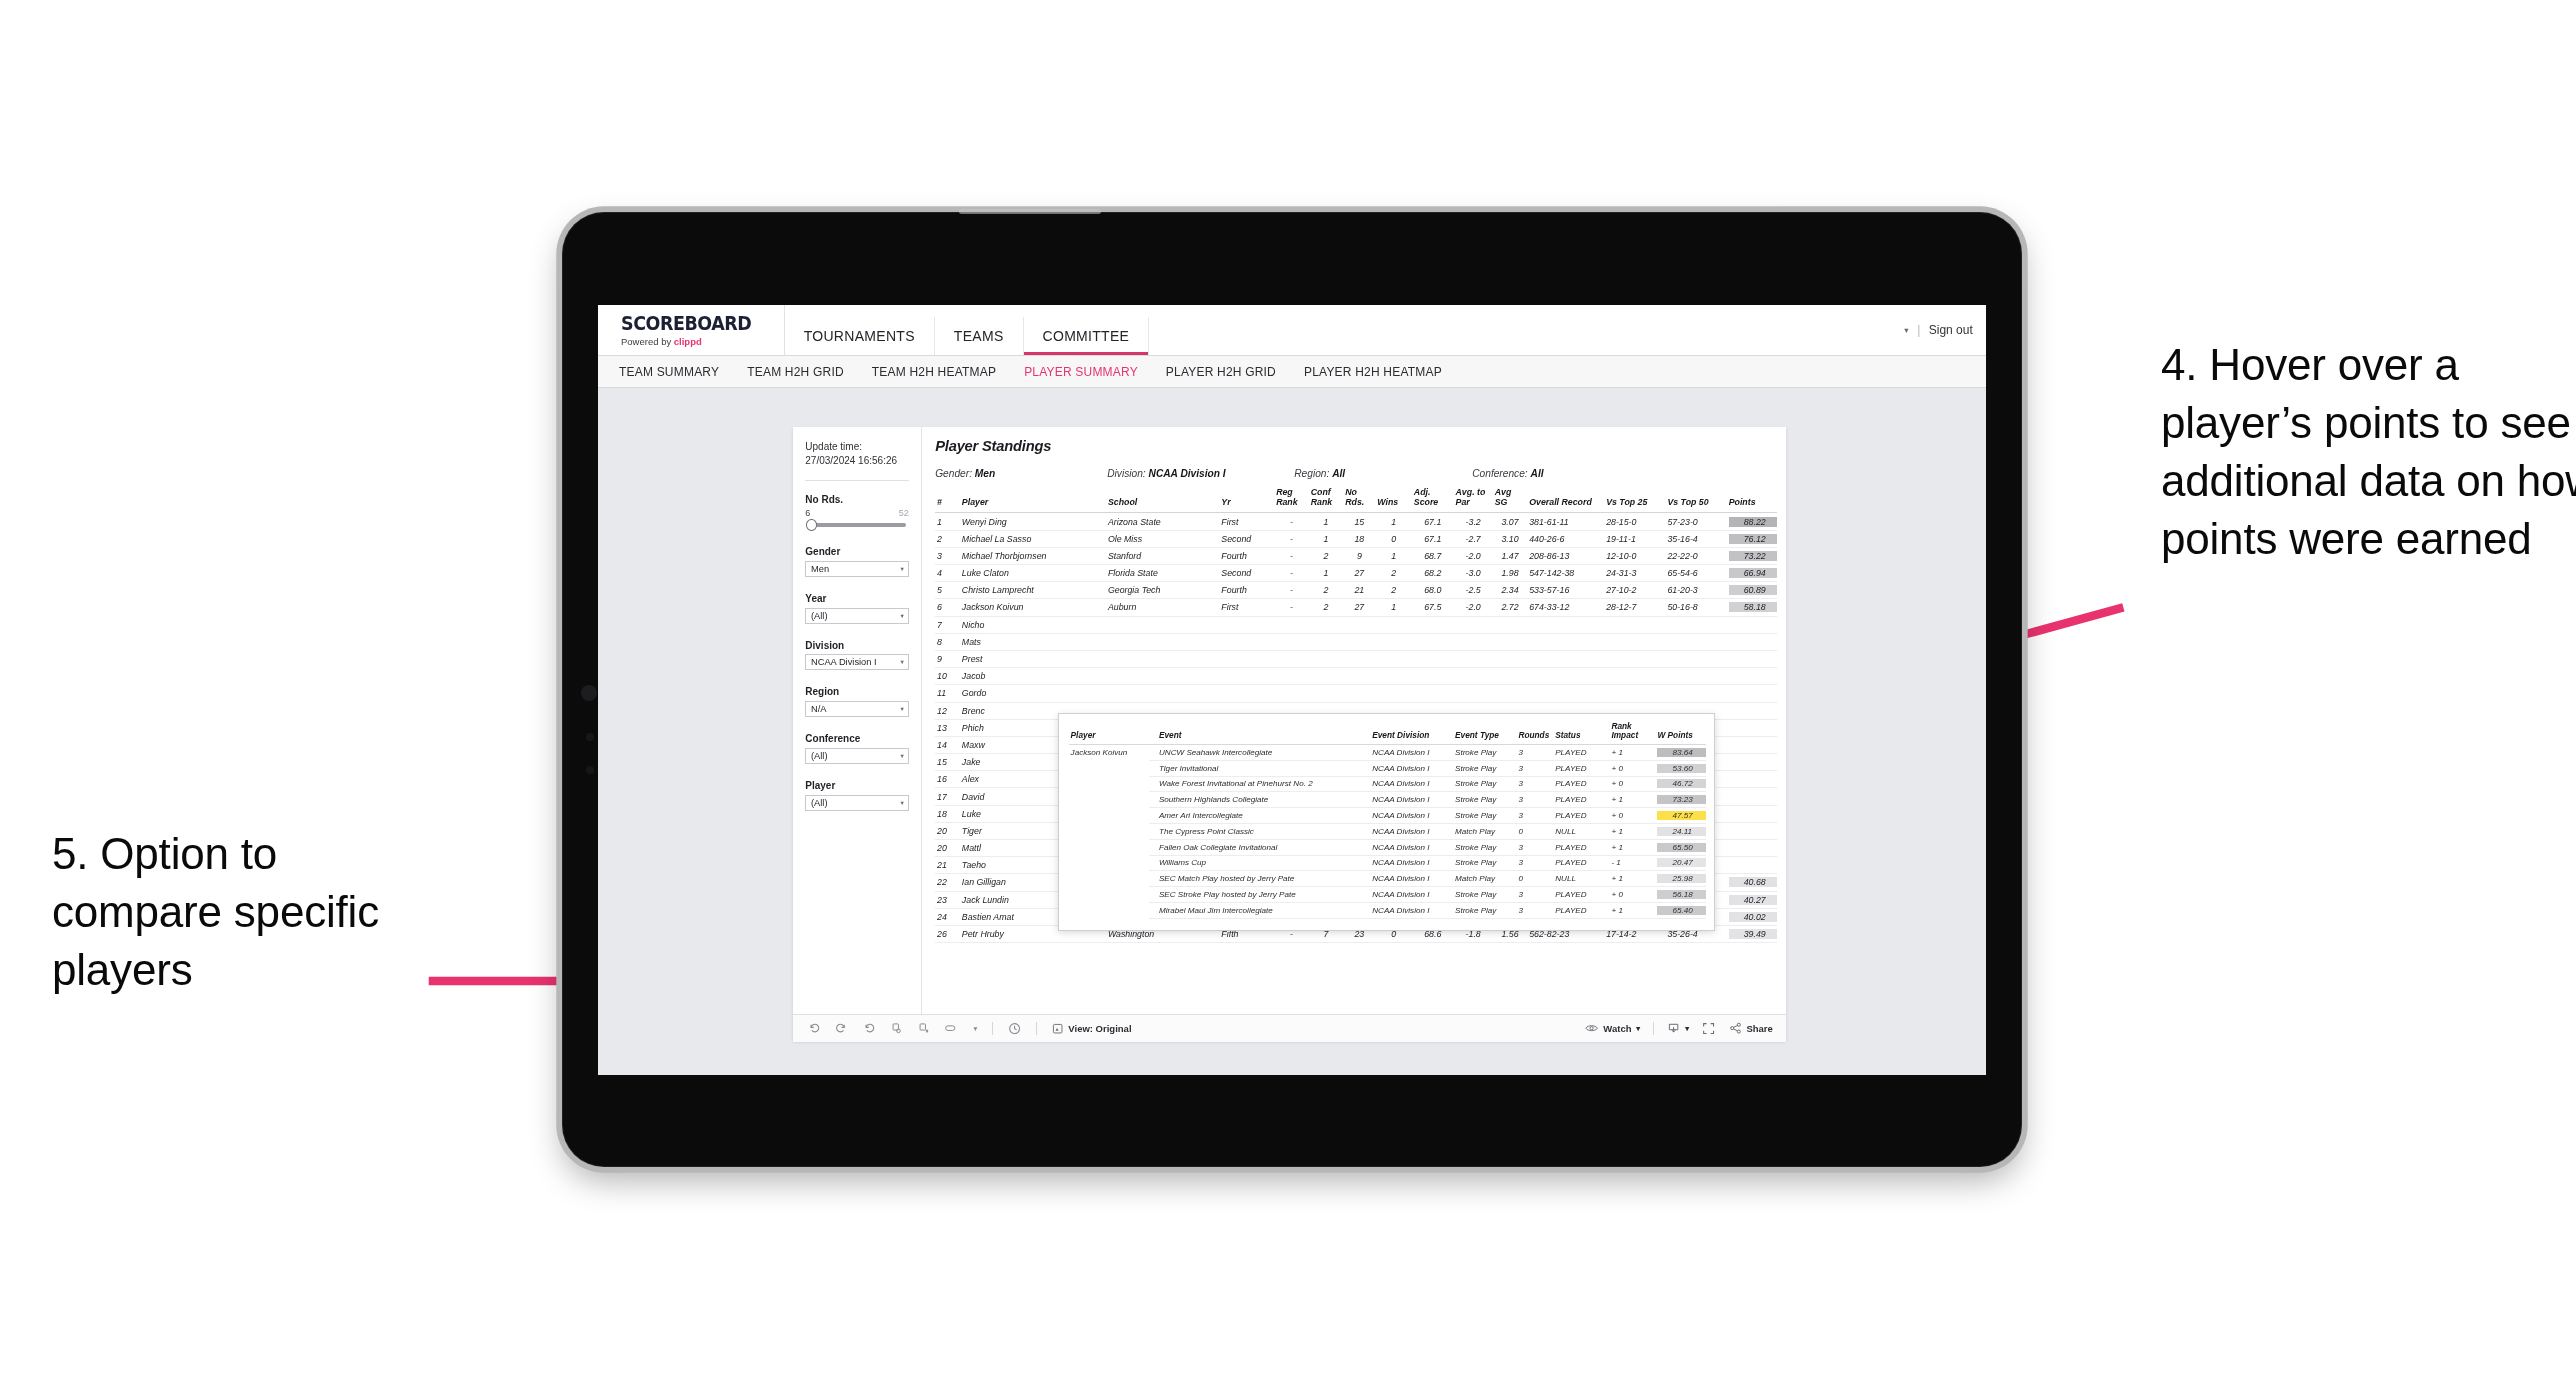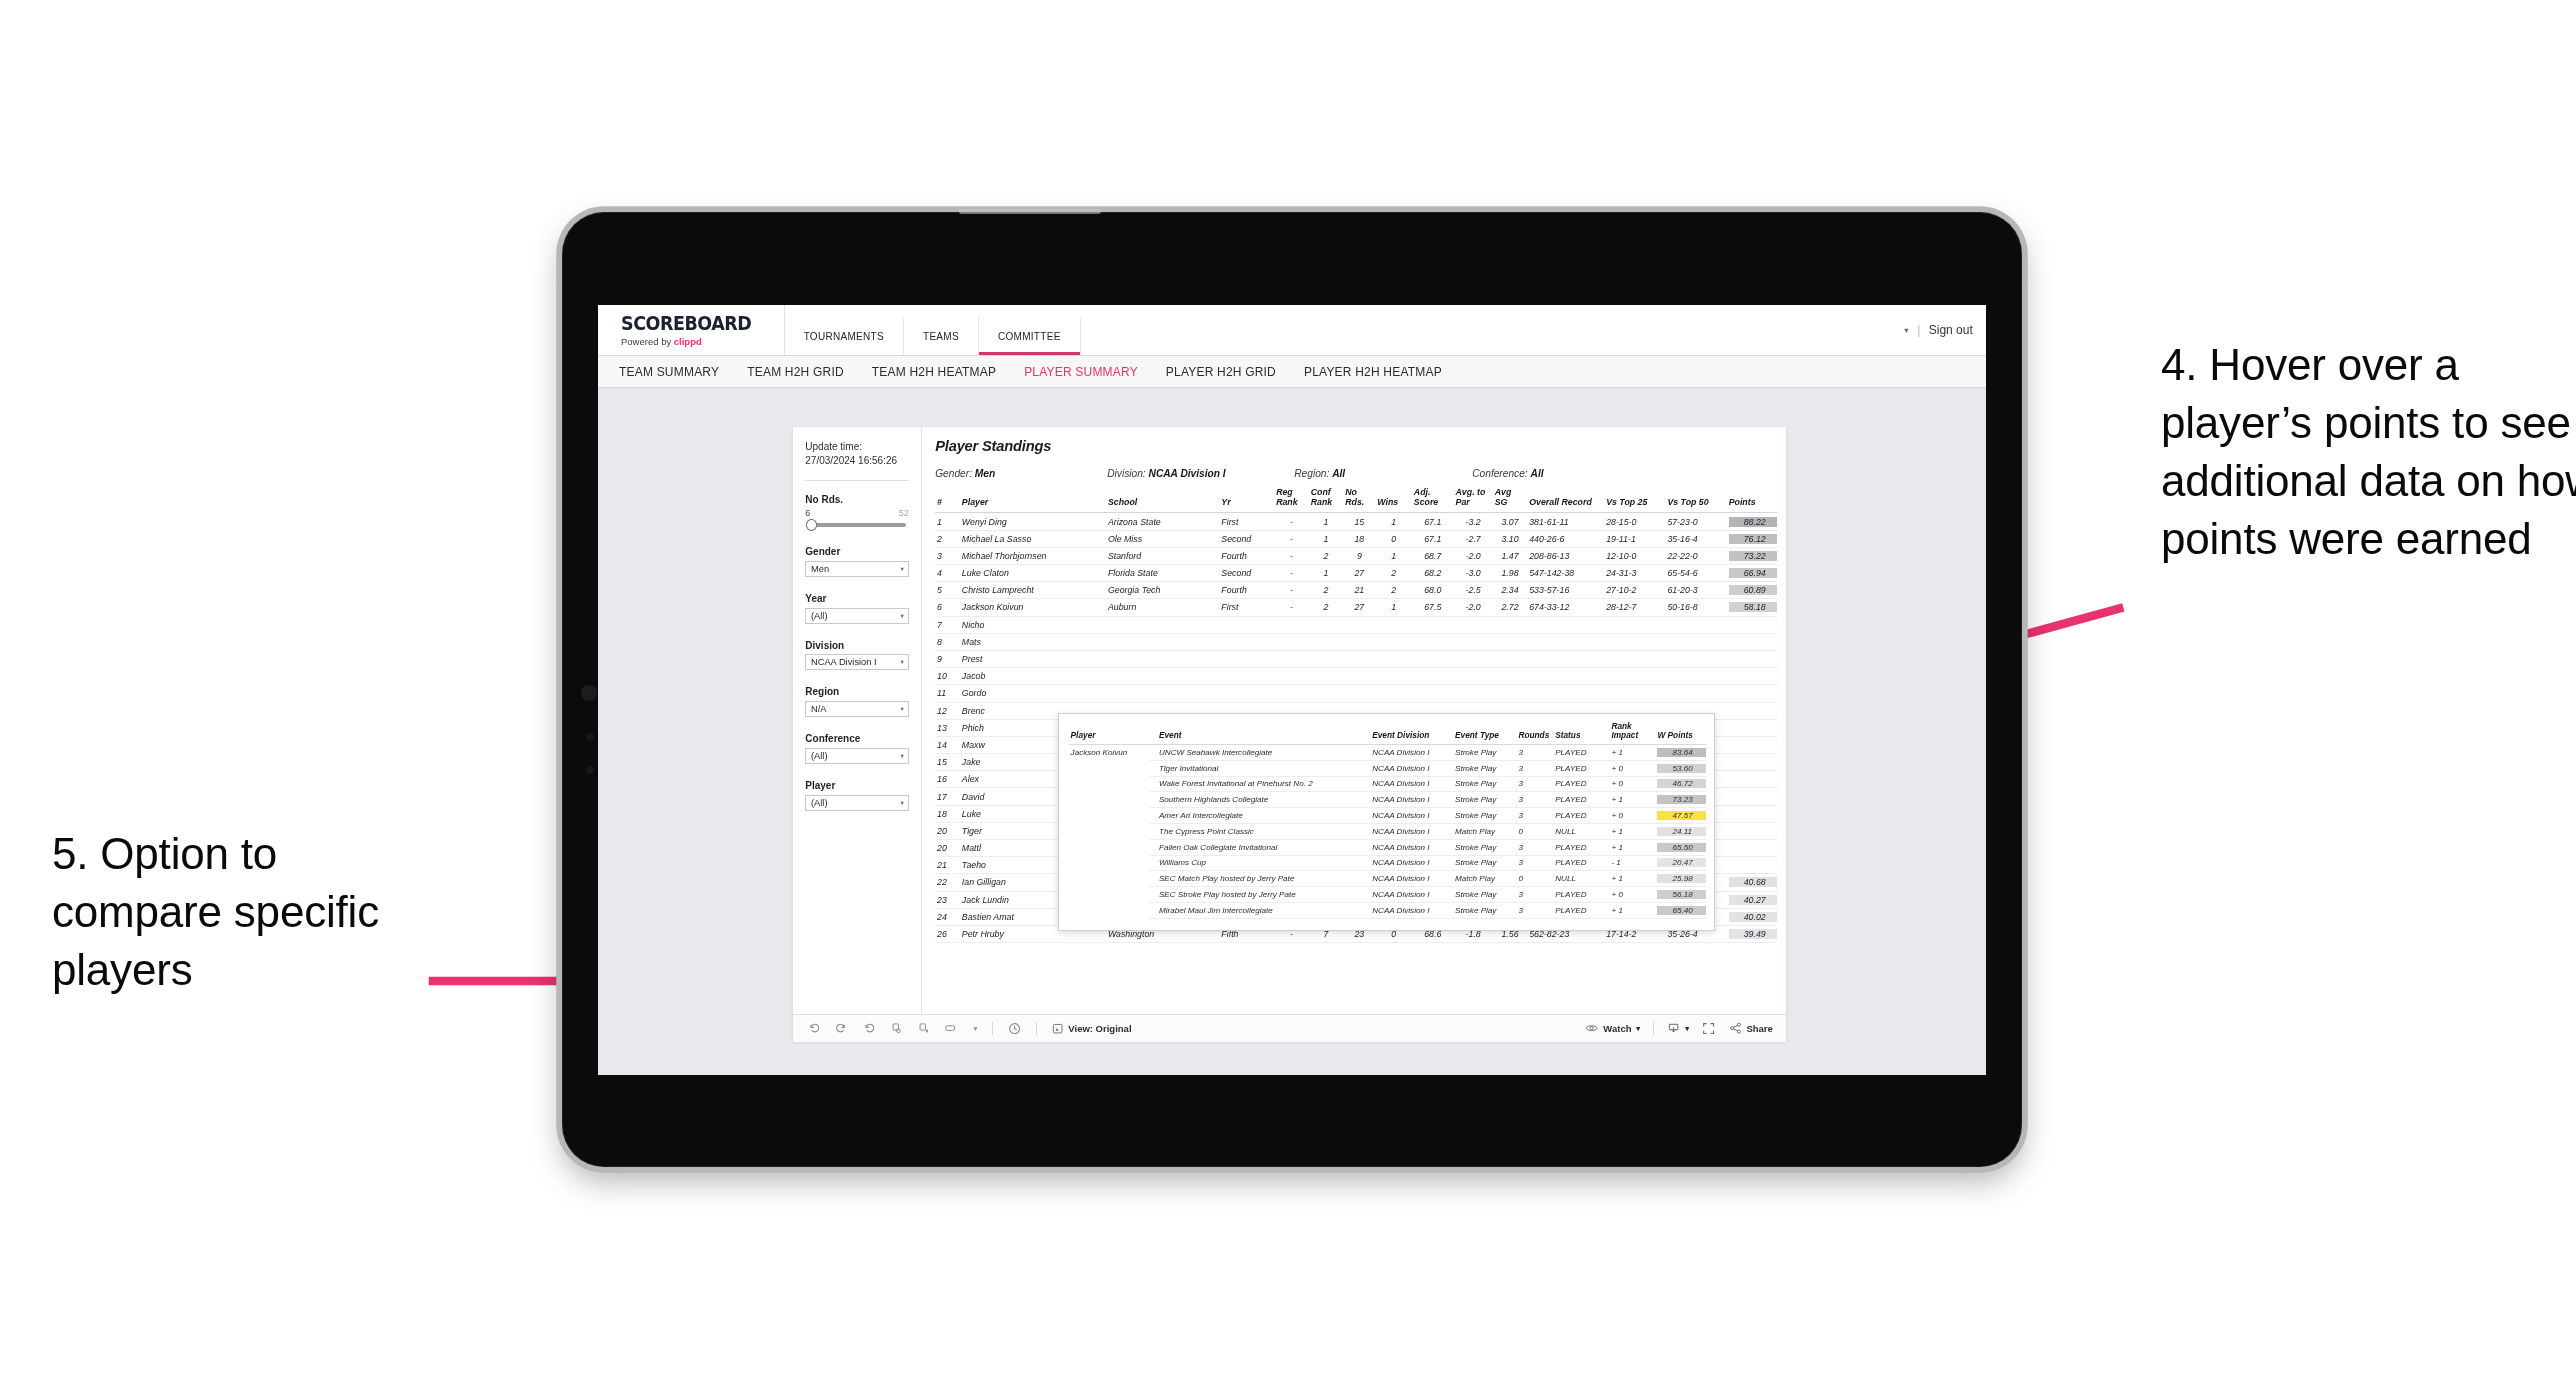--- a/index.html
+++ b/index.html
@@ -91,21 +91,21 @@
   }
   .brand-sub {
     font-size: 9.5px; color:#3a3a42; margin-top:3.8px; line-height:1;
   }
   .brand-sub .clippd { color:#e8336e; font-weight:700; }
 
   .topnav { display:flex; align-items:stretch; }
   .topnav-item {
     display:flex; align-items:center;
     padding: 8px 19px;
-    font-size: 10px; letter-spacing:0.3px;
+    font-size: 14px; letter-spacing:0.3px;
     color:#24242b;
     border-right:0.9px solid #e6e6e8;
     position:relative;
     margin-top:12px;
   }
   .topnav-item.active::after {
     content:""; position:absolute; left:0; right:0; bottom:0;
     height:2.8px; background:#d4366b;
   }
   .topbar-right {

